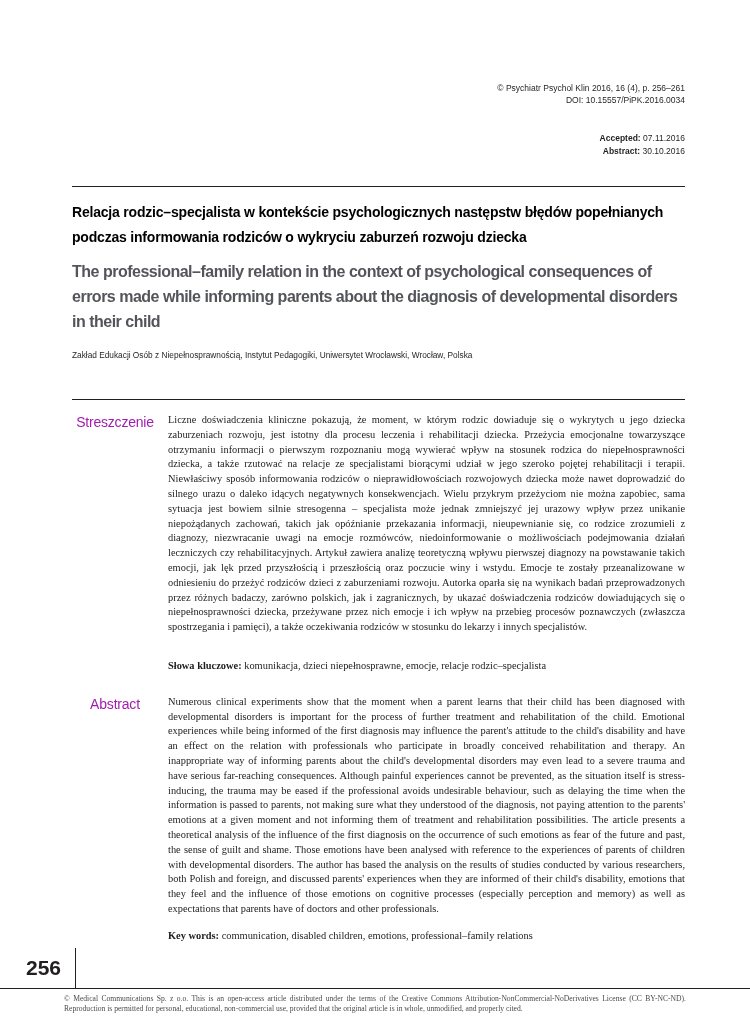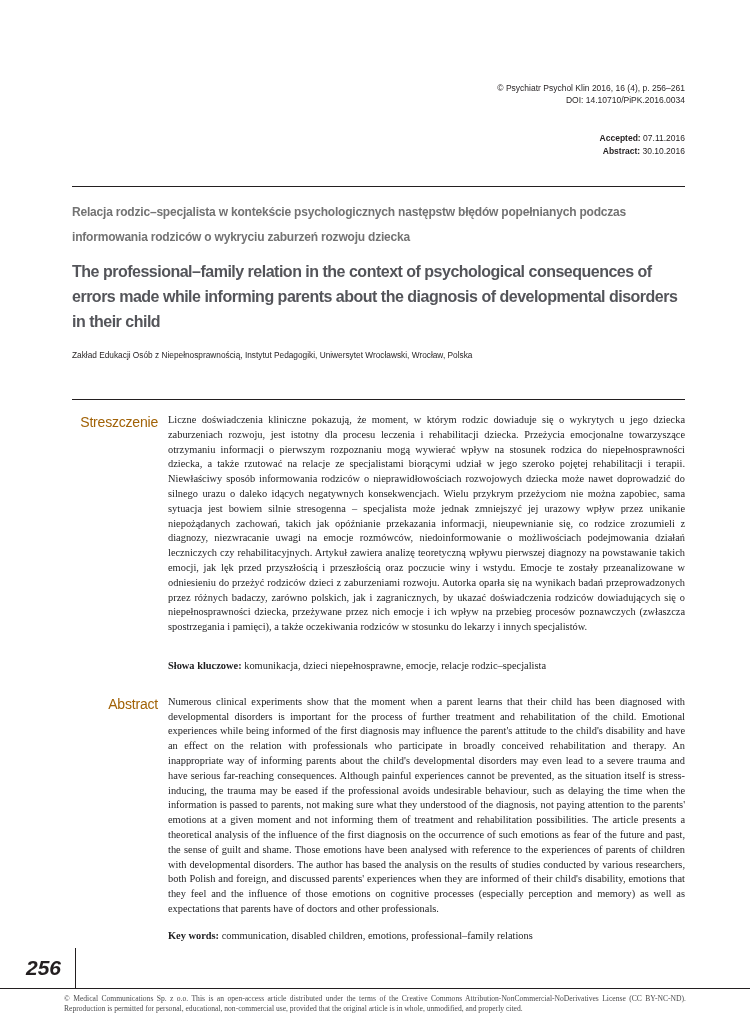--- a/index.html
+++ b/index.html
@@ -23,78 +23,78 @@
   .dates .dl { font-weight: bold; }
   .author {
     position: absolute; left: 0; bottom: 0;
     font-size: 14.5px; color: #231f20; letter-spacing: 0.1px;
   }
 
   hr.rule { border: none; border-top: 1px solid #231f20; margin: 14px 0 0 0; height: 0; }
 
   h1.title-pl {
     margin-top: 13px;
-    font-size: 12px; line-height: 25px; font-weight: bold;
-    color: #737373; letter-spacing: -0.2px;
+    font-size: 14px; line-height: 25px; font-weight: bold;
+    color: #000000; letter-spacing: -0.2px;
   }
   h2.title-en {
     margin-top: 9px;
     font-size: 16px; line-height: 25px; font-weight: bold;
     color: #54555a; letter-spacing: -0.5px;
   }
   .affil   { margin-top: 16px; font-size: 8.3px; line-height: 11px; color: #231f20; }
   .corresp { margin-top: 2px;  font-size: 8.3px; line-height: 11px; color: #231f20; }
 
   hr.rule2 { border: none; border-top: 1px solid #231f20; margin: 38px 0 0 0; height: 0; }
 
   .abs-row { display: flex; margin-top: 13px; }
   .abs-row.en { margin-top: 21px; }
   .abs-label {
     flex: 0 0 96px; width: 96px;
-    text-align: right; padding-right: 10px; padding-top: 1px;
-    font-size: 14px; color: #a16207; letter-spacing: -0.2px;
+    text-align: center; padding-right: 10px; padding-top: 1px;
+    font-size: 14px; color: #a21caf; letter-spacing: -0.2px;
   }
   .abs-body {
     flex: 1;
     font-family: "Liberation Serif", serif;
     font-size: 10.4px; line-height: 14.8px;
     text-align: justify; color: #1d1d1f;
   }
   .abs-body p.kw { margin-top: 24px; text-align: left; }
   .abs-row.en .abs-body p.kw { margin-top: 12px; }
   .kw .kwl { font-weight: bold; }
 
   .pageno-block {
     position: absolute; left: 0; top: 948px; height: 40px;
     display: flex; align-items: center;
     padding: 0 14px 0 26px;
     border-right: 1.2px solid #231f20;
   }
-  .pageno { font-size: 21px; font-weight: bold; color: #231f20; font-style: italic; }
+  .pageno { font-size: 21px; font-weight: bold; color: #231f20; }
 
   .footer-rule {
     position: absolute; left: 0; top: 988px; width: 750px;
     border: none; border-top: 1px solid #231f20; height: 0;
   }
   .license {
     position: absolute; left: 64px; top: 994px; width: 622px;
     font-family: "Liberation Serif", serif;
     font-size: 7.6px; line-height: 10px;
     color: #4a4a4c; text-align: justify;
   }
 </style>
 </head>
 <body>
 
 <div class="page">
   <div class="content">
 
     <div class="meta">
       <div>© Psychiatr Psychol Klin 2016, 16 (4), p. 256–261</div>
-      <div>DOI: 14.10710/PiPK.2016.0034</div>
+      <div>DOI: 10.15557/PiPK.2016.0034</div>
     </div>
 
     <div class="header-row">
       <div class="dates">
         <div><span class="dl">Accepted:</span> <span>07.11.2016</span></div>
         <div><span class="dl">Abstract:</span> <span>30.10.2016</span></div>
       </div>
     </div>
 
     <hr class="rule">

